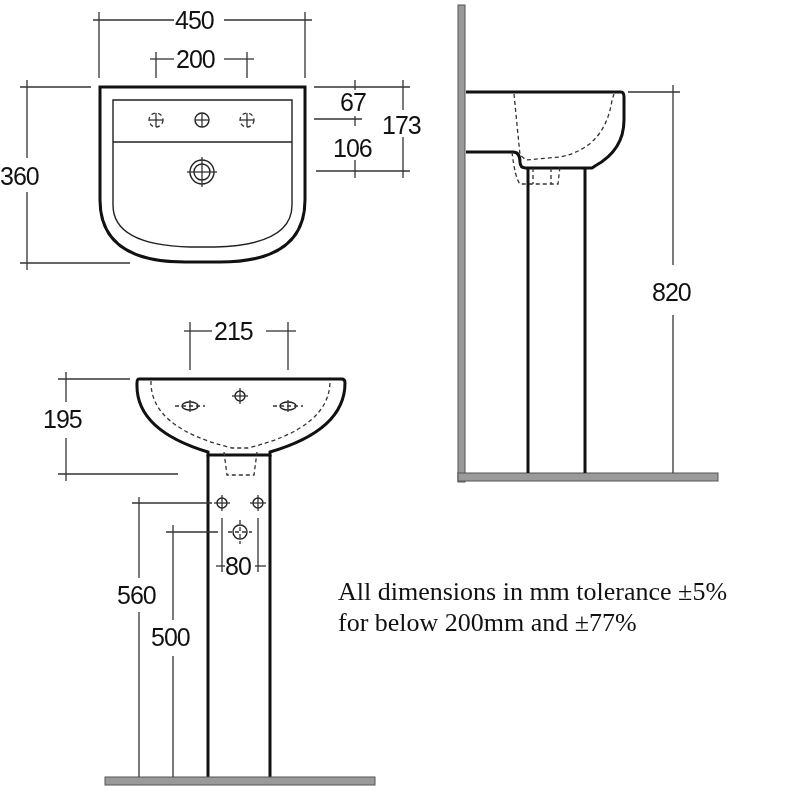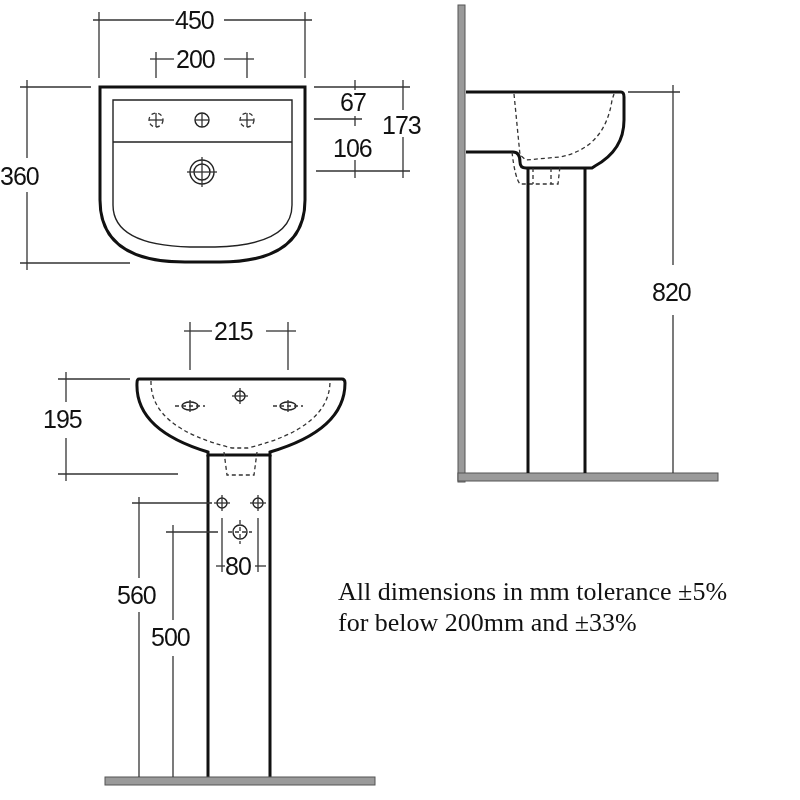--- a/index.html
+++ b/index.html
@@ -173,14 +173,14 @@
     <line class="dim" x1="222" y1="518" x2="222" y2="572"></line>
     <line class="dim" x1="258" y1="518" x2="258" y2="572"></line>
     <line class="dim" x1="216" y1="566" x2="225" y2="566"></line>
     <line class="dim" x1="255" y1="566" x2="266" y2="566"></line>
     <text class="dimtext" x="225" y="575">80</text>
   </g>
 </svg>
 
 <div class="note">
   <div>All dimensions in mm tolerance ±5%</div>
-  <div>for below 200mm and ±33%</div>
+  <div>for below 200mm and ±77%</div>
 </div>
 
 </body></html>

